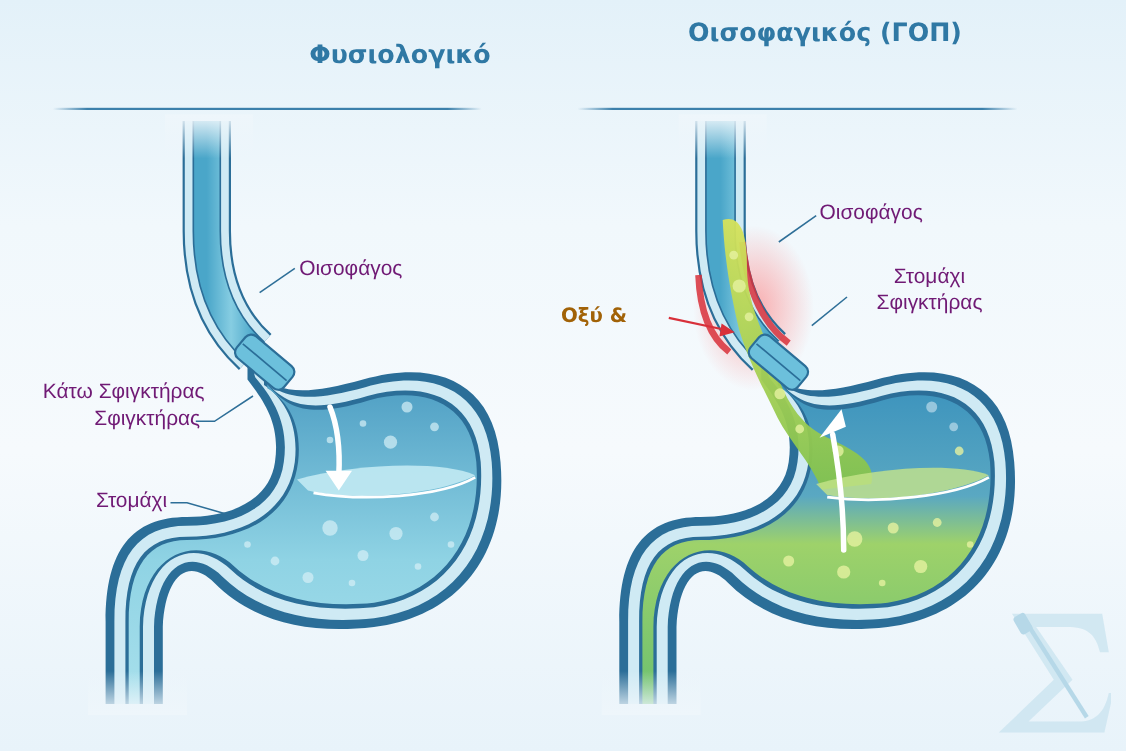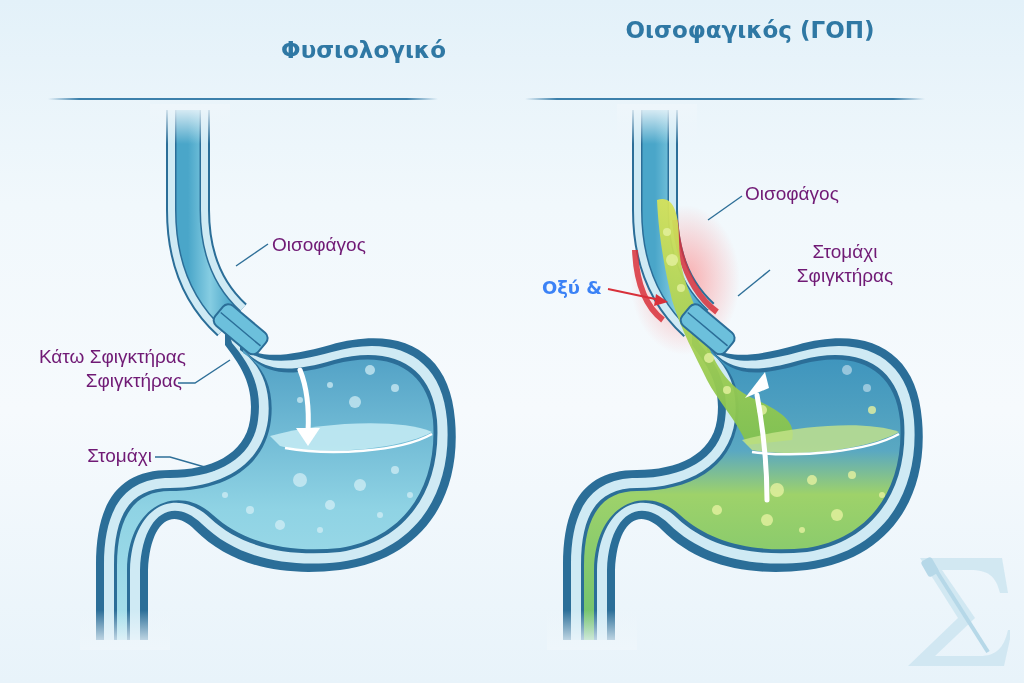--- a/index.html
+++ b/index.html
@@ -14,21 +14,21 @@
     }
     .divider {
       position: absolute; height: 2px;
       background: linear-gradient(90deg, rgba(47,120,164,0) 0%, #3c80ab 8%, #3c80ab 92%, rgba(47,120,164,0) 100%);
     }
     .label {
       position: absolute; color: #701a75; font-size: 19px; line-height: 24px; text-align: right;
       font-family: "Liberation Sans", "DejaVu Sans", sans-serif;
     }
     .label.left { text-align: left; }
-    .label.red { color: #3b82f6; font-weight: bold; text-align: right; font-family: "DejaVu Sans", sans-serif; font-size: 18px; }
+    .label.red { color: #a16207; font-weight: bold; text-align: center; font-family: "DejaVu Sans", sans-serif; font-size: 18px; }
     svg.art { position: absolute; left: 0; top: 0; }
     .watermark { position: absolute; left: 900px; top: 548px; width: 110px; height: 120px; }
   </style>
 </head>
 <body>
 
 <div class="title" style="left:56px; top:36px; width:390px;text-align:right;">Φυσιολογικό</div>
 <div class="divider" style="left:48px; top:98px; width:390px;"></div>
 
 <div class="title" style="left:560px; top:16px; width:380px;">

